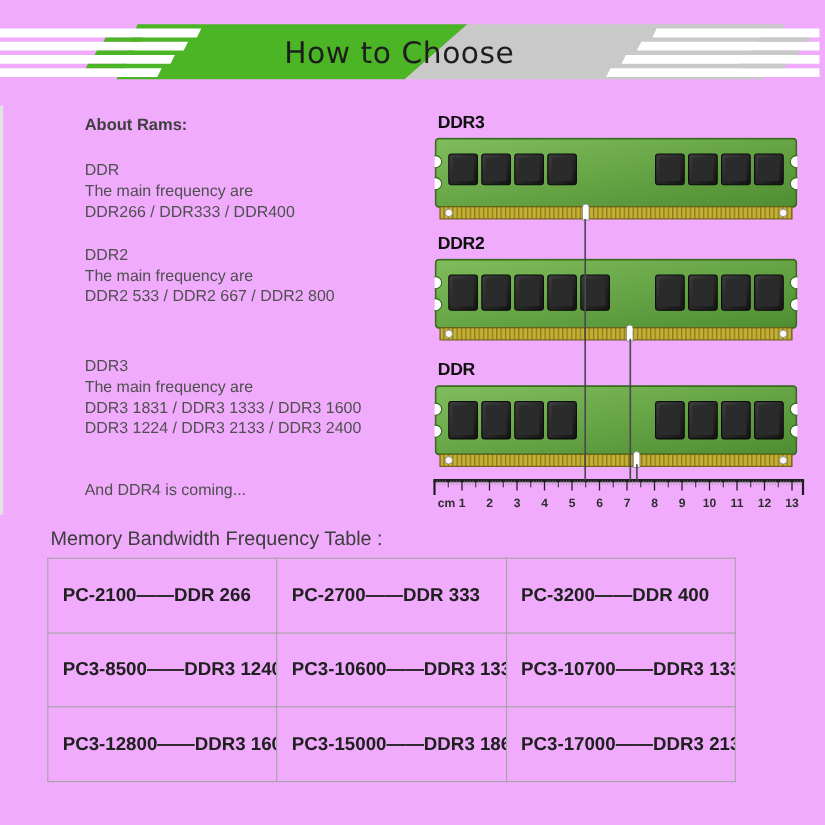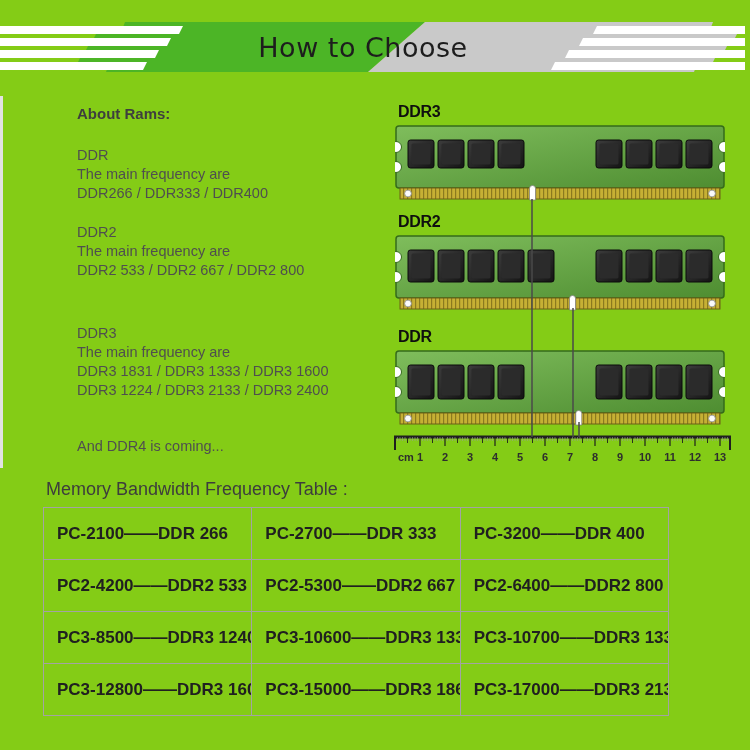--- a/index.html
+++ b/index.html
@@ -1,17 +1,17 @@
 <!DOCTYPE html>
 <html><head>
 <meta charset="utf-8">
 <style>
   html,body{margin:0;padding:0;background:#ffffff;}
   .page{
-    position:relative;width:750px;height:750px;background:#84cc16;overflow:hidden;
+    position:relative;width:750px;height:750px;background:#f0abfc;overflow:hidden;
     font-family:"Liberation Sans", sans-serif;
   }
   .edge-line{position:absolute;left:0;top:96px;width:3px;height:372px;background:#e2e2e2;}
   .banner-svg{position:absolute;left:0;top:0;}
   .banner-title{
     font-family:"DejaVu Sans", sans-serif;
     font-size:27px;font-weight:500;fill:#1d1d1d;letter-spacing:.5px;
   }
   
   .about{position:absolute;left:33px;top:104px;width:340px;color:#4f4f4f;font-size:14.5px;line-height:19px;margin-left:44px;}
@@ -376,25 +376,20 @@
 
   <div class="table-title">Memory Bandwidth Frequency Table :</div>
   <table class="freq-table">
     <tbody id="freq-tbody">
         <tr>
           <td>PC-2100——DDR 266</td>
           <td>PC-2700——DDR 333</td>
           <td>PC-3200——DDR 400</td>
         </tr>
         <tr>
-          <td>PC2-4200——DDR2 533</td>
-          <td>PC2-5300——DDR2 667</td>
-          <td>PC2-6400——DDR2 800</td>
-        </tr>
-        <tr>
           <td>PC3-8500——DDR3 1240</td>
           <td>PC3-10600——DDR3 1333</td>
           <td>PC3-10700——DDR3 1333</td>
         </tr>
         <tr>
           <td>PC3-12800——DDR3 1600</td>
           <td>PC3-15000——DDR3 1866</td>
           <td>PC3-17000——DDR3 2133</td>
         </tr>
       </tbody>

